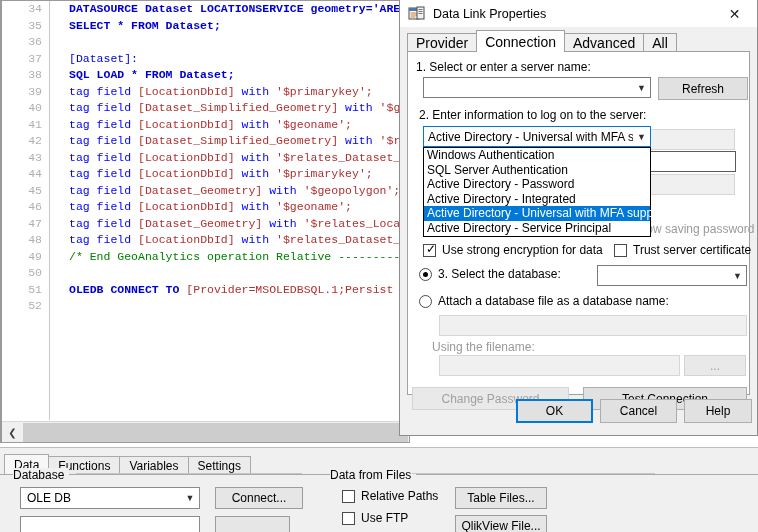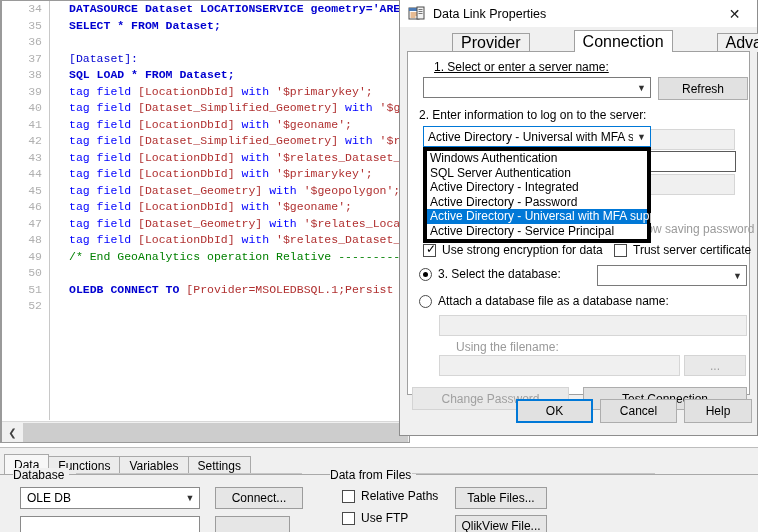--- a/index.html
+++ b/index.html
@@ -104,24 +104,23 @@
   .tabstrip {
     position: absolute; left: 7px; top: 3px; right: 7px; height: 22px;
     display: flex; align-items: flex-end;
   }
   .tab {
     height: 19px; padding: 0 8px;
     background: #f0f0f0;
     border: 1px solid #a0a0a0;
     border-bottom: none;
     margin-right: -1px;
-    font-size: 16px;
+    font-size: 14px;
     display: flex; align-items: center;
     color: #000;
-    margin-left: 45px;
   }
   .tab.active {
     height: 22px; background: #ffffff;
     z-index: 3; position: relative;
     border-color: #a0a0a0;
   }
 
   .tabpage {
     position: absolute; left: 7px; top: 24px; right: 7px; bottom: 40px;
     background: #ffffff;
@@ -187,21 +186,21 @@
   .rdo .circ .dot {
     position: absolute; left: 3px; top: 3px; width: 5px; height: 5px;
     border-radius: 50%; background: #000;
   }
   .rdo .rl { font-size: 12px; color: #000; white-space: nowrap; }
 
   
   .dropdown {
     position: absolute;
     background: #ffffff;
-    border: 4px solid #000000;
+    border: 1px solid #000000;
     z-index: 40;
   }
   .dd-item {
     height: 14.6px; line-height: 14.6px;
     font-size: 12px; padding-left: 3px;
     white-space: nowrap; color: #000;
   }
   .dd-item.sel { background: #0078d7; color: #ffffff; }
 
   
@@ -316,43 +315,43 @@
 
       <div class="tabstrip" id="dlgTabs">
           <div class="tab">Provider</div>
           <div class="tab active">Connection</div>
           <div class="tab">Advanced</div>
           <div class="tab">All</div>
         </div>
 
       <div class="tabpage">
 
-        <div class="lbl" style="left:26px; top:8px;text-decoration:underline;">1. Select or enter a server name:</div>
+        <div class="lbl" style="left:8px; top:8px;">1. Select or enter a server name:</div>
         <div class="combo" style="left:15px; top:25px; width:228px;">
           <span class="ctext"></span>
           <span class="carrow">▼</span>
         </div>
         <div class="btn" style="left:250px; top:25px; width:90px;">Refresh</div>
 
         <div class="lbl" style="left:11px; top:56px;">2. Enter information to log on to the server:</div>
 
         <div class="tb dis" style="left:222px; top:77px; width:105px;"></div>
         <div class="tb" style="left:222px; top:99px; width:106px; border-color:#5a5a5a;"></div>
         <div class="tb dis" style="left:222px; top:122px; width:105px;"></div>
 
         <div class="combo focused" style="left:15px; top:74px; width:228px;">
           <span class="ctext">Active Directory - Universal with MFA supp</span>
           <span class="carrow">▼</span>
         </div>
 
         <div class="dropdown" style="left:15px; top:95px; width:228px;" id="authList">
             <div class="dd-item">Windows Authentication</div>
             <div class="dd-item">SQL Server Authentication</div>
+            <div class="dd-item">Active Directory - Password</div>
             <div class="dd-item">Active Directory - Integrated</div>
-            <div class="dd-item">Active Directory - Password</div>
             <div class="dd-item sel">Active Directory - Universal with MFA support</div>
             <div class="dd-item">Active Directory - Service Principal</div>
           </div>
 
         <div class="cbx dis" style="left:15px; top:170px;">
           <span class="box">
               <span class="tick">✓</span>
             </span>
           <span class="cl2">Blank password</span>
         </div>
@@ -380,21 +379,21 @@
         <div class="combo" style="left:189px; top:213px; width:150px;">
           <span class="ctext"></span>
           <span class="carrow">▼</span>
         </div>
 
         <div class="rdo" style="left:11px; top:242px;">
           <span class="circ"></span>
           <span class="rl">Attach a database file as a database name:</span>
         </div>
         <div class="tb dis" style="left:31px; top:263px; width:308px;"></div>
-        <div class="lbl dim" style="left:48px; top:288px;">Using the filename:</div>
+        <div class="lbl dim" style="left:24px; top:288px;">Using the filename:</div>
         <div class="tb dis" style="left:31px; top:303px; width:241px;"></div>
         <div class="btn dis" style="left:276px; top:303px; width:62px; height:21px;">...</div>
 
         <div class="btn dis" style="left:4px; top:335px; width:157px;">Change Password</div>
         <div class="btn" style="left:175px; top:335px; width:164px;">Test Connection</div>
       </div>
 
       <div class="btn default" style="left:116px; top:372px; width:77px; height:24px;">OK</div>
       <div class="btn" style="left:200px; top:372px; width:77px; height:24px;">Cancel</div>
       <div class="btn" style="left:284px; top:372px; width:68px; height:24px;">Help</div>

